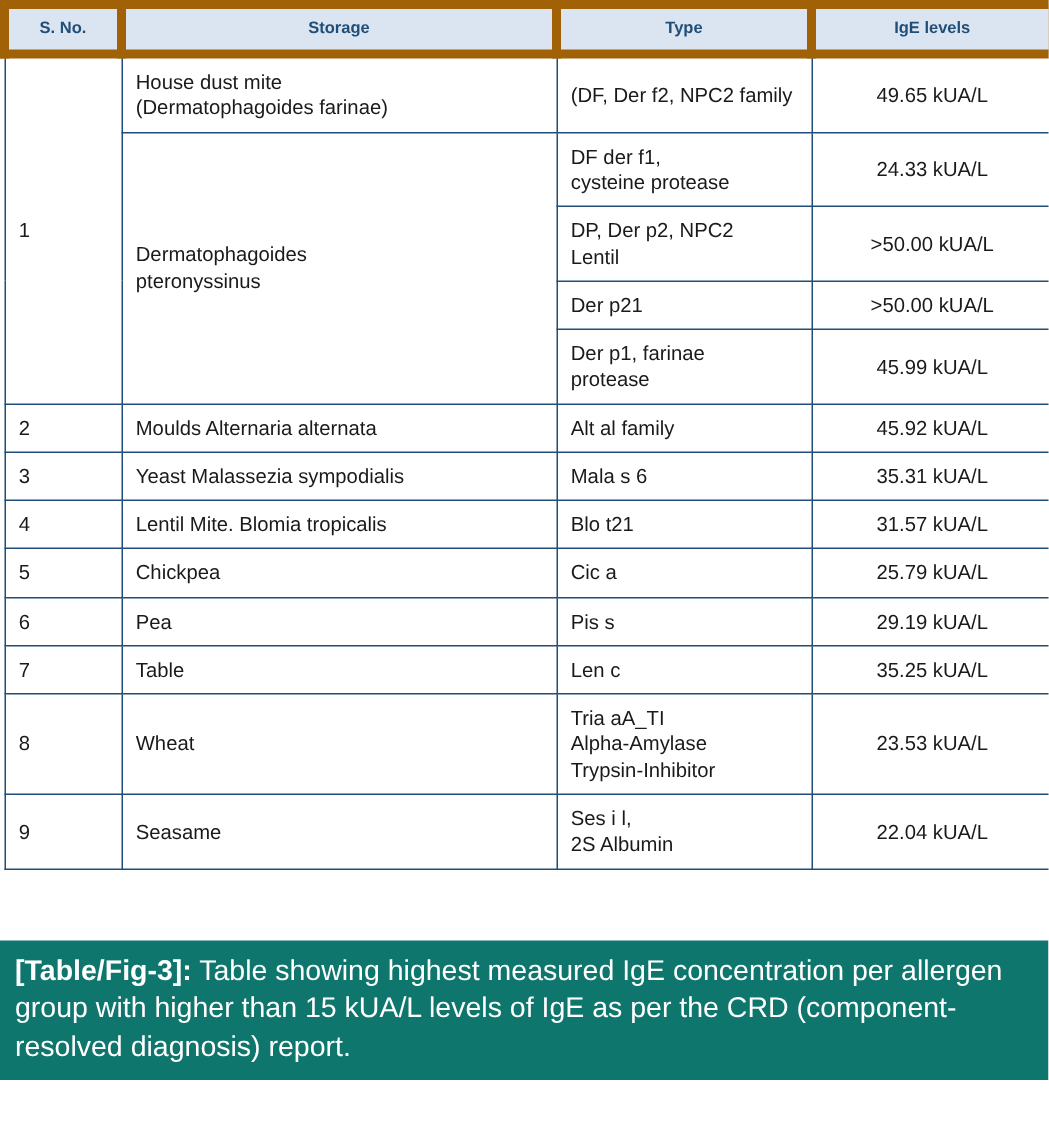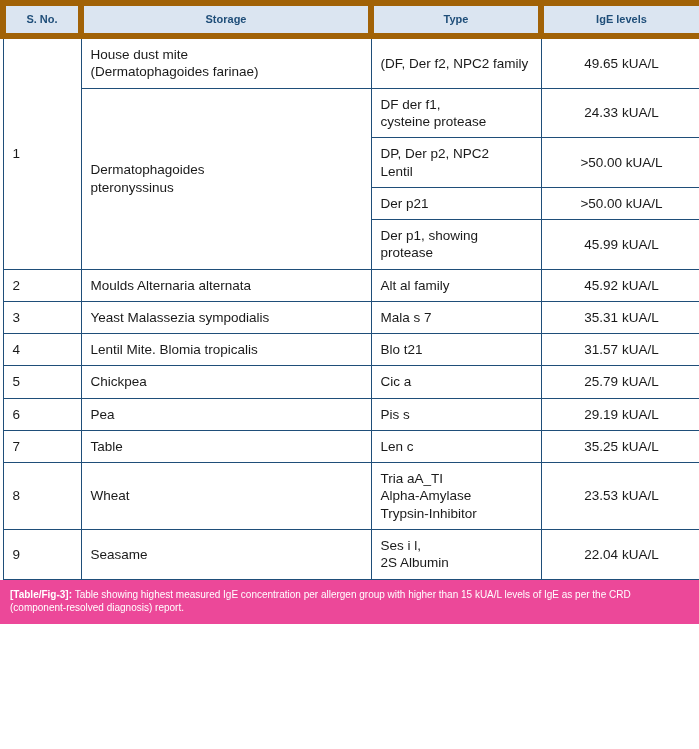--- a/index.html
+++ b/index.html
@@ -53,26 +53,27 @@
     vertical-align: top;
     padding-top: 7px;
   }
   td.sno.mid { vertical-align: middle; }
   td.levels {
     text-align: center;
     white-space: nowrap;
   }
   .it { }
   .caption {
-    background: #ec4899;
+    background: #0f766e;
     color: #ffffff;
-    font-size: 10px;
+    font-size: 19px;
     line-height: 1.35;
     padding: 8px 10px 9px 10px;
     width: 699px;
+    margin-top: 47px;
   }
   .caption b { font-weight: bold; }
 </style>
 </head>
 <body>
 
 <div class="wrap">
 
   <table class="allergen">
     <colgroup>
@@ -120,37 +121,37 @@
         <td class="levels">&gt;50.00 kUA/L</td>
       </tr>
       <tr>
         <td>
           <span>Der p21</span>
         </td>
         <td class="levels">&gt;50.00 kUA/L</td>
       </tr>
       <tr>
         <td>
-          <span>Der p1, showing</span><br>
+          <span>Der p1, farinae</span><br>
           <span>protease</span>
         </td>
         <td class="levels">45.99 kUA/L</td>
       </tr>
 
       <tr>
         <td class="sno mid">2</td>
         <td><span>Moulds </span><span class="it">Alternaria alternata</span></td>
         <td>Alt al family</td>
         <td class="levels">45.92 kUA/L</td>
       </tr>
 
       <tr>
         <td class="sno mid">3</td>
         <td><span>Yeast </span><span class="it">Malassezia sympodialis</span></td>
-        <td>Mala s 7</td>
+        <td>Mala s 6</td>
         <td class="levels">35.31 kUA/L</td>
       </tr>
 
       <tr>
         <td class="sno mid">4</td>
         <td><span>Lentil Mite. </span><span class="it">Blomia tropicalis</span></td>
         <td>Blo t21</td>
         <td class="levels">31.57 kUA/L</td>
       </tr>
 

